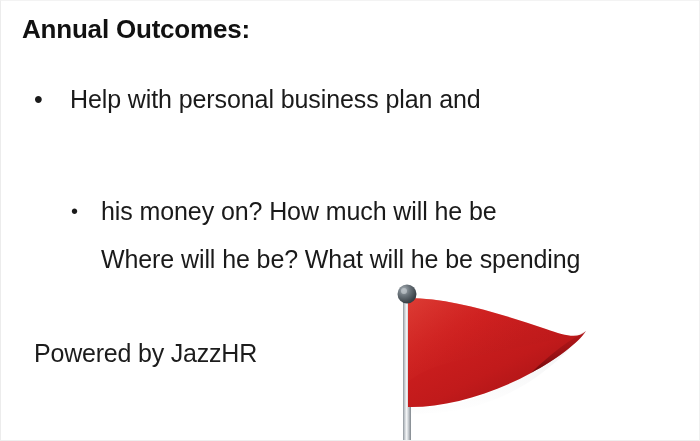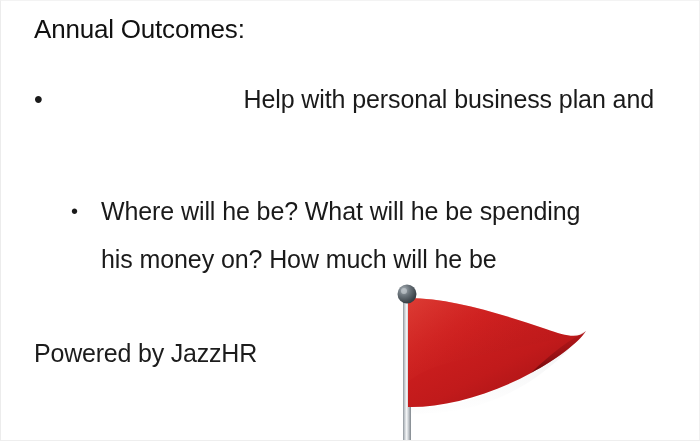--- a/index.html
+++ b/index.html
@@ -29,24 +29,24 @@
   .content {
     position: absolute;
     left: 0;
     top: 0;
     width: 700px;
     padding: 0;
   }
 
   .heading {
     position: absolute;
-    left: 33px;
+    left: 21px;
     top: 14px;
     font-size: 26px;
-    font-weight: normal;
+    font-weight: bold;
     color: #111111;
     letter-spacing: -0.2px;
     line-height: 1.1;
     white-space: nowrap;
   }
 
   .bullet-l1 {
     position: absolute;
     left: 33px;
     width: 620px;
@@ -60,22 +60,21 @@
     left: 0px;
     top: 0px;
     width: 28px;
     text-align: left;
     font-size: 25px;
     line-height: 48px;
     color: #1a1a1a;
   }
   .bullet-l1 .body {
     display: block;
-    margin-left: 28px;
-    text-align: right;
+    margin-left: 36px;
   }
 
   .bullet-l2 {
     position: absolute;
     left: 70px;
     width: 600px;
     font-size: 25px;
     color: #1a1a1a;
     line-height: 48px;
     letter-spacing: -0.1px;
@@ -138,22 +137,22 @@
     <div class="bullet-l1" style="top:74px;">
       <span class="marker">•</span>
       <span class="body">
         <span class="line">Help with personal business plan and</span>
       </span>
     </div>
 
     <div class="bullet-l2" style="top:186px;">
       <span class="marker">•</span>
       <span class="body">
+        <span class="line">his money on? How much will he be</span>
         <span class="line">Where will he be? What will he be spending</span>
-        <span class="line">his money on? How much will he be</span>
       </span>
     </div>
 
     <div class="powered">Powered by JazzHR</div>
 
   </div>
 
   <div class="flag">
     <svg viewBox="0 0 220 161" xmlns="http://www.w3.org/2000/svg">
       <defs>

